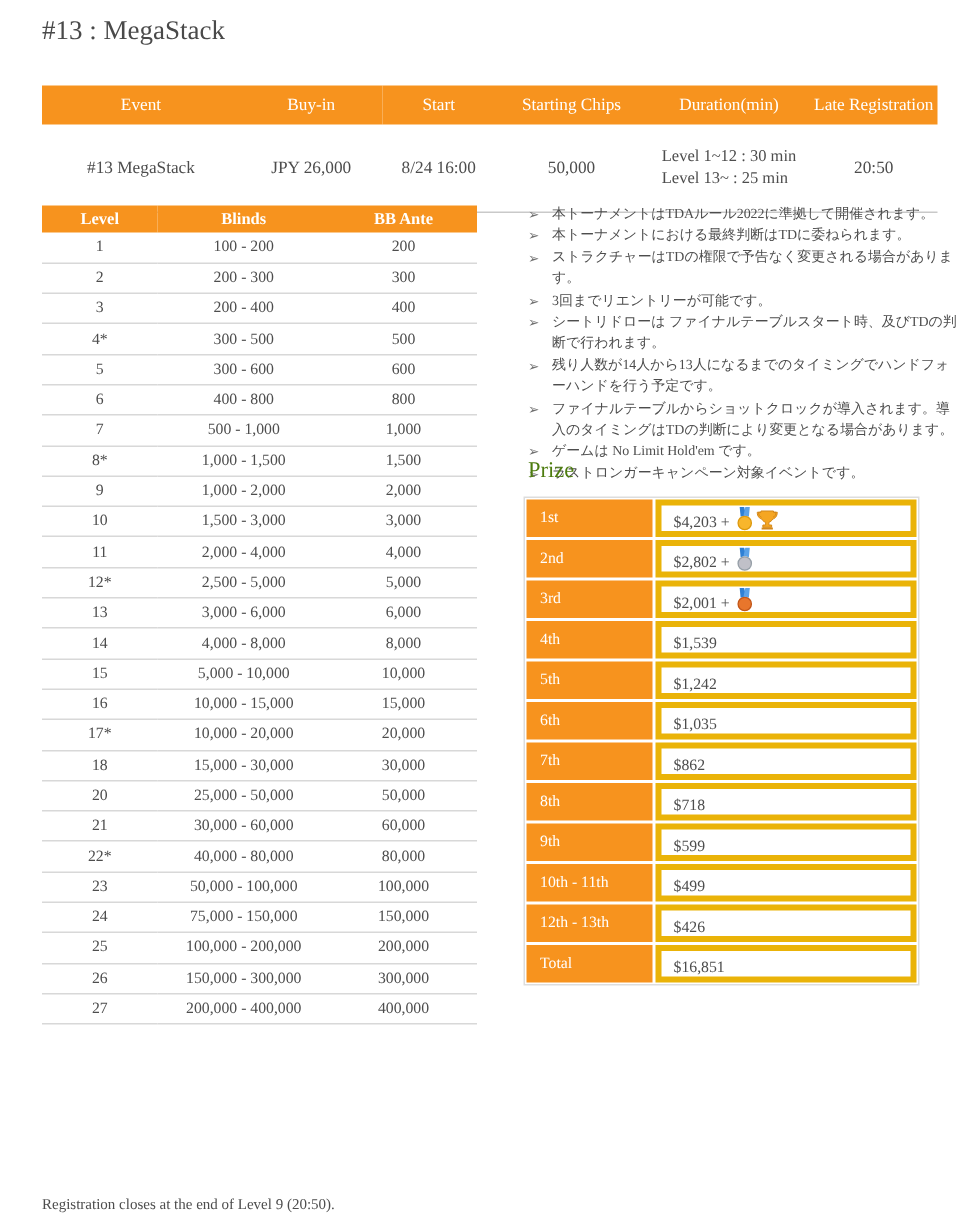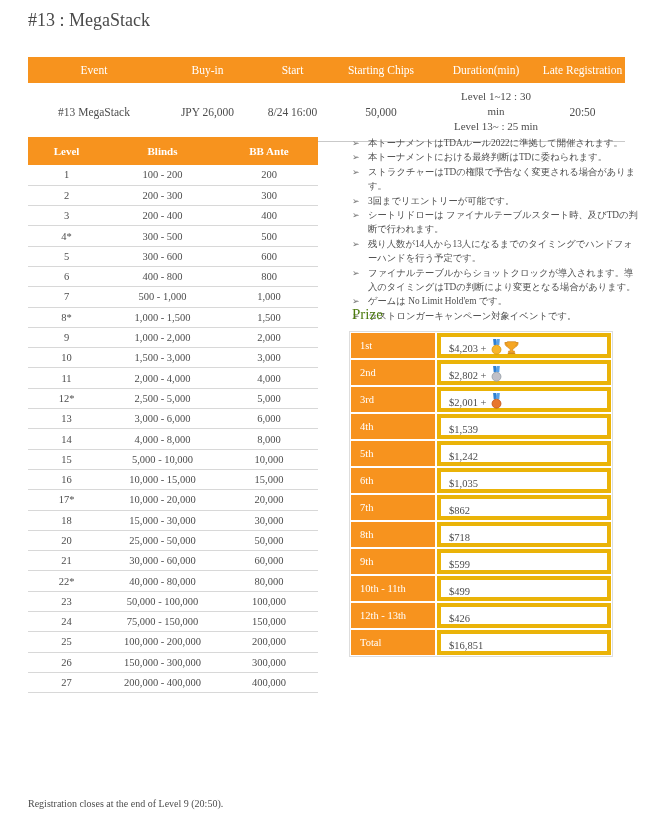--- a/index.html
+++ b/index.html
@@ -23,30 +23,30 @@
   .event-table th {
     background: #f7931e; color: #ffffff;
     font-size: 11.5px; font-weight: normal;
     height: 26px; text-align: center; vertical-align: middle;
   }
   .event-table td {
     height: 58px; text-align: center; vertical-align: middle;
     font-size: 11.5px; color: #4d4d4d;
     border-bottom: 1px solid #c9c9c9;
   }
-  .duration-lines { display: inline-block; text-align: center; font-size: 11px; line-height: 15px; margin-left: 20px; }
+  .duration-lines { display: inline-block; text-align: left; font-size: 11px; line-height: 15px; }
   
   .blinds-table {
     position: absolute; left: 28px; top: 137px; width: 290px;
     border-collapse: collapse; table-layout: fixed;
   }
   .blinds-table th {
     background: #f7931e; color: #ffffff;
     font-size: 11px; font-weight: bold;
-    height: 28px; text-align: center; vertical-align: middle;
+    height: 18px; text-align: center; vertical-align: middle;
   }
   .blinds-table td {
     height: 20.3px; text-align: center; vertical-align: middle;
     font-size: 10.5px; color: #4d4d4d;
     border-bottom: 1px solid #d8d8d8;
   }
   .blinds-footnotes {
     position: absolute; left: 28px; top: 796px; width: 300px;
     font-size: 10px; line-height: 15.5px; color: #4d4d4d;
   }

